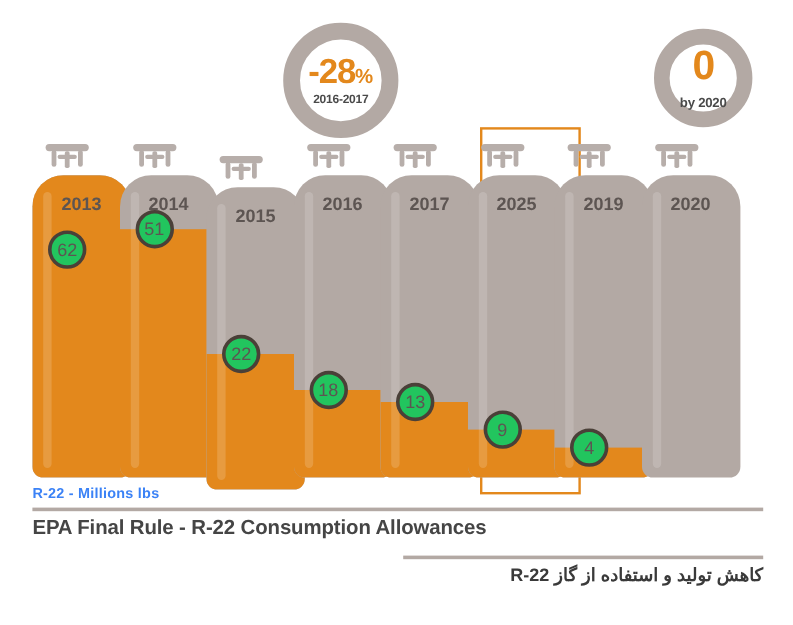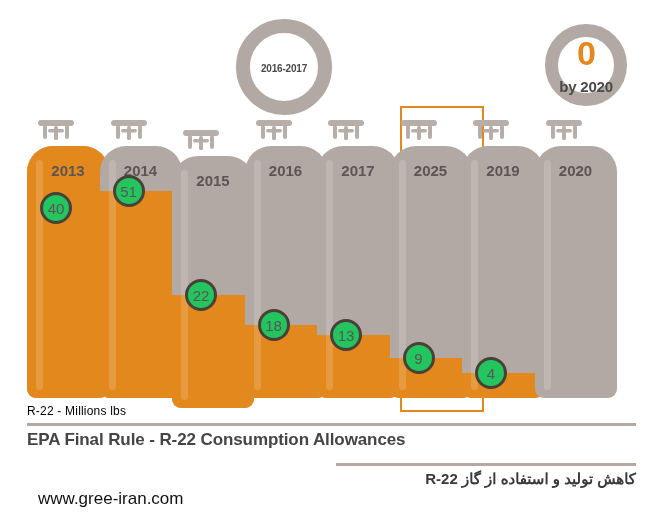--- a/index.html
+++ b/index.html
@@ -65,21 +65,21 @@
   }
   .badge-sub {
     color: #4a4a4a;
     font-weight: bold;
     font-size: 10px;
     margin-top: 3px;
     letter-spacing: -0.2px;
     white-space: nowrap;
   }
   .badge.zero .badge-sub {
-    font-size: 15px;
+    font-size: 11px;
     margin-top: 8px;
   }
 
   
   .highlight-frame {
     position: absolute;
     left: 400px;
     top: 106px;
     width: 84px;
     height: 306px;
@@ -155,22 +155,22 @@
     box-sizing: border-box;
     z-index: 4;
   }
 
   
   .caption {
     position: absolute;
     left: 27px;
     top: 404px;
     font-size: 12px;
-    font-weight: normal;
-    color: #000000;
+    font-weight: bold;
+    color: #3b82f6;
     letter-spacing: 0.2px;
   }
   .rule-top {
     position: absolute;
     left: 27px;
     top: 423px;
     width: 609px;
     height: 3px;
     background: #b3a9a4;
   }
@@ -208,20 +208,23 @@
     font-size: 17px;
     color: #111111;
   }
 </style>
 </head>
 <body>
 
 <div id="infographic">
 
   <div class="badge decline">
+    <div class="badge-main">
+      <span>-28</span><span class="pct">%</span>
+    </div>
     <div class="badge-sub">2016-2017</div>
   </div>
 
   <div class="badge zero">
     <div class="badge-main">0</div>
     <div class="badge-sub">by 2020</div>
   </div>
 
   <div class="highlight-frame"></div>
 
@@ -234,21 +237,21 @@
             <rect x="38" y="5" width="4" height="14" rx="2" fill="#b7aeaa"></rect>
             <rect x="27" y="6" width="4" height="14" rx="1.5" fill="#b7aeaa"></rect>
             <rect x="21" y="9" width="16" height="3.5" rx="1.7" fill="#b7aeaa"></rect>
           </svg>
         </div>
         <div class="body">
           <div class="fill" style="height: 252px;"></div>
           <div class="body-shine"></div>
           <div class="year">2013</div>
         </div>
-        <div class="value-circle" style="top: 72px;">40</div>
+        <div class="value-circle" style="top: 72px;">62</div>
       </div>
       <div class="cylinder" style="left: 99.5px; top: 120px;">
         <div class="valve">
           <svg width="58" height="26" viewBox="0 0 58 26">
             <rect x="11" y="0" width="36" height="6" rx="3" fill="#b7aeaa"></rect>
             <rect x="16" y="5" width="4" height="14" rx="2" fill="#b7aeaa"></rect>
             <rect x="38" y="5" width="4" height="14" rx="2" fill="#b7aeaa"></rect>
             <rect x="27" y="6" width="4" height="14" rx="1.5" fill="#b7aeaa"></rect>
             <rect x="21" y="9" width="16" height="3.5" rx="1.7" fill="#b7aeaa"></rect>
           </svg>
@@ -360,15 +363,14 @@
           <div class="year">2020</div>
         </div>
       </div>
     </div>
 
   <div class="caption">R-22 - Millions lbs</div>
   <div class="rule-top"></div>
   <div class="title">EPA Final Rule - R-22 Consumption Allowances</div>
   <div class="rule-bottom"></div>
   <div class="fa-title">کاهش تولید و استفاده از گاز R-22</div>
-  <div class="watermark">www.gree-iran.com</div>
 
 </div>
 
 </body></html>

